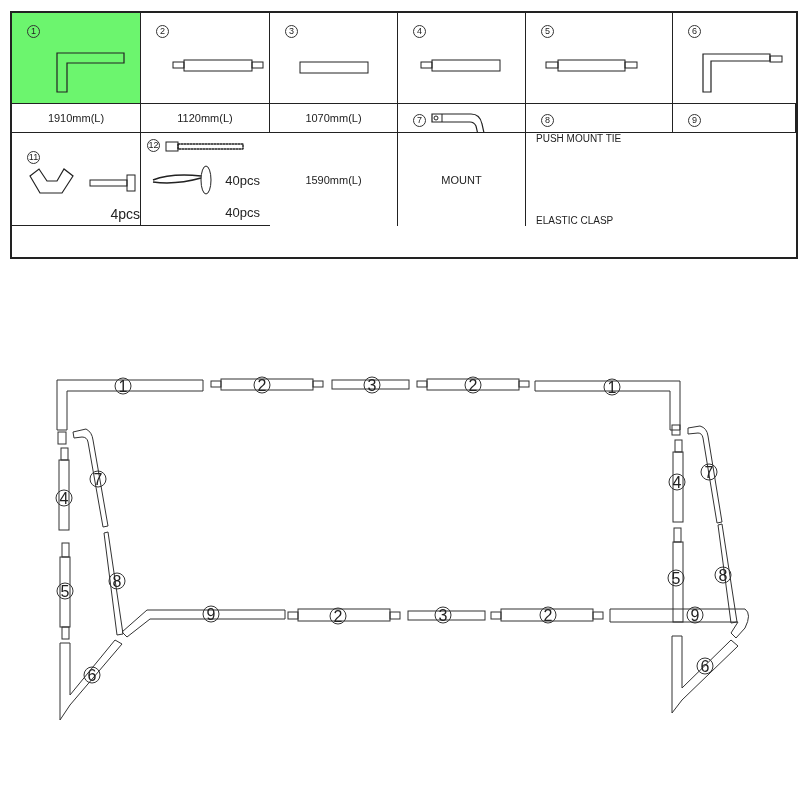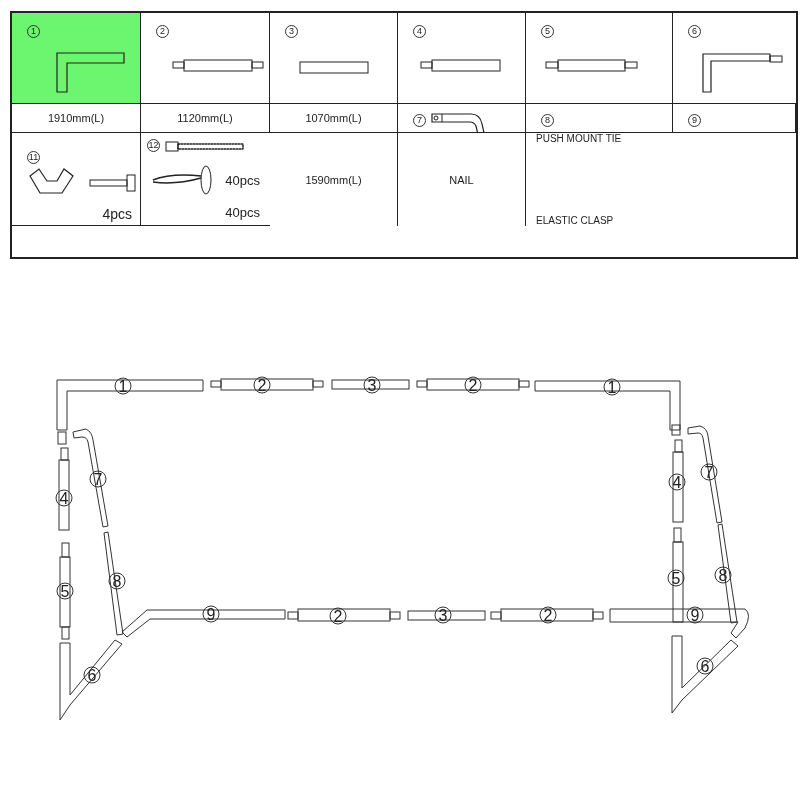--- a/index.html
+++ b/index.html
@@ -95,37 +95,37 @@
         <path d="M40 62 V40 Q40 30 50 30 H105 V39 H55 Q48 39 48 46 V62 Z" fill="none" stroke="#222" stroke-width="1.2"></path>
       </svg>
   </div>
   <div class="cell">
     <span class="num" style="top:18px">11</span>
     <svg width="147" height="93">
         <path d="M18 43 L27 36 L35 48 L45 48 L52 36 L61 43 L50 60 L28 60 Z" fill="none" stroke="#222" stroke-width="1.2"></path>
         <rect x="78" y="47" width="37" height="6" fill="none" stroke="#222"></rect>
         <rect x="115" y="42" width="8" height="16" fill="none" stroke="#222"></rect>
       </svg>
-    <span class="qty" style="right:8px; bottom:3px">4pcs</span>
+    <span class="qty" style="right:0; bottom:3px">4pcs</span>
   </div>
   <div class="cell lastcol">
     <span class="num" style="left:6px; top:6px">12</span>
     <svg width="128" height="93">
         <rect x="25" y="9" width="12" height="9" fill="none" stroke="#222"></rect>
         <rect x="37" y="11" width="65" height="5" fill="none" stroke="#222" stroke-dasharray="2,1"></rect>
         <rect x="37" y="11" width="65" height="5" fill="none" stroke="#222"></rect>
         <path d="M12 47 Q30 40 60 43 M12 49 Q35 52 60 45" fill="none" stroke="#222" stroke-width="1.5"></path>
         <ellipse cx="65" cy="47" rx="5" ry="14" fill="none" stroke="#222"></ellipse>
       </svg>
     <span class="qty sm" style="right:10px; top:40px">40pcs</span>
     <span class="qty sm" style="right:10px; top:72px">40pcs</span>
   </div>
 
   <div class="cell label lastrow">1590mm(L)</div>
-  <div class="cell label lastrow">NAIL</div>
+  <div class="cell label lastrow">MOUNT</div>
   <div class="cell label small lastrow lastcol">
     <span>PUSH MOUNT TIE</span>
     <span>ELASTIC CLASP</span>
   </div>
 </div>
 
 <svg class="diagram" width="807" height="380" viewBox="0 360 807 380" fill="none" stroke="#333" stroke-width="1">
 
   <g>
     <path d="M57 380 H203 V391 H67 V430 H57 Z"></path>

